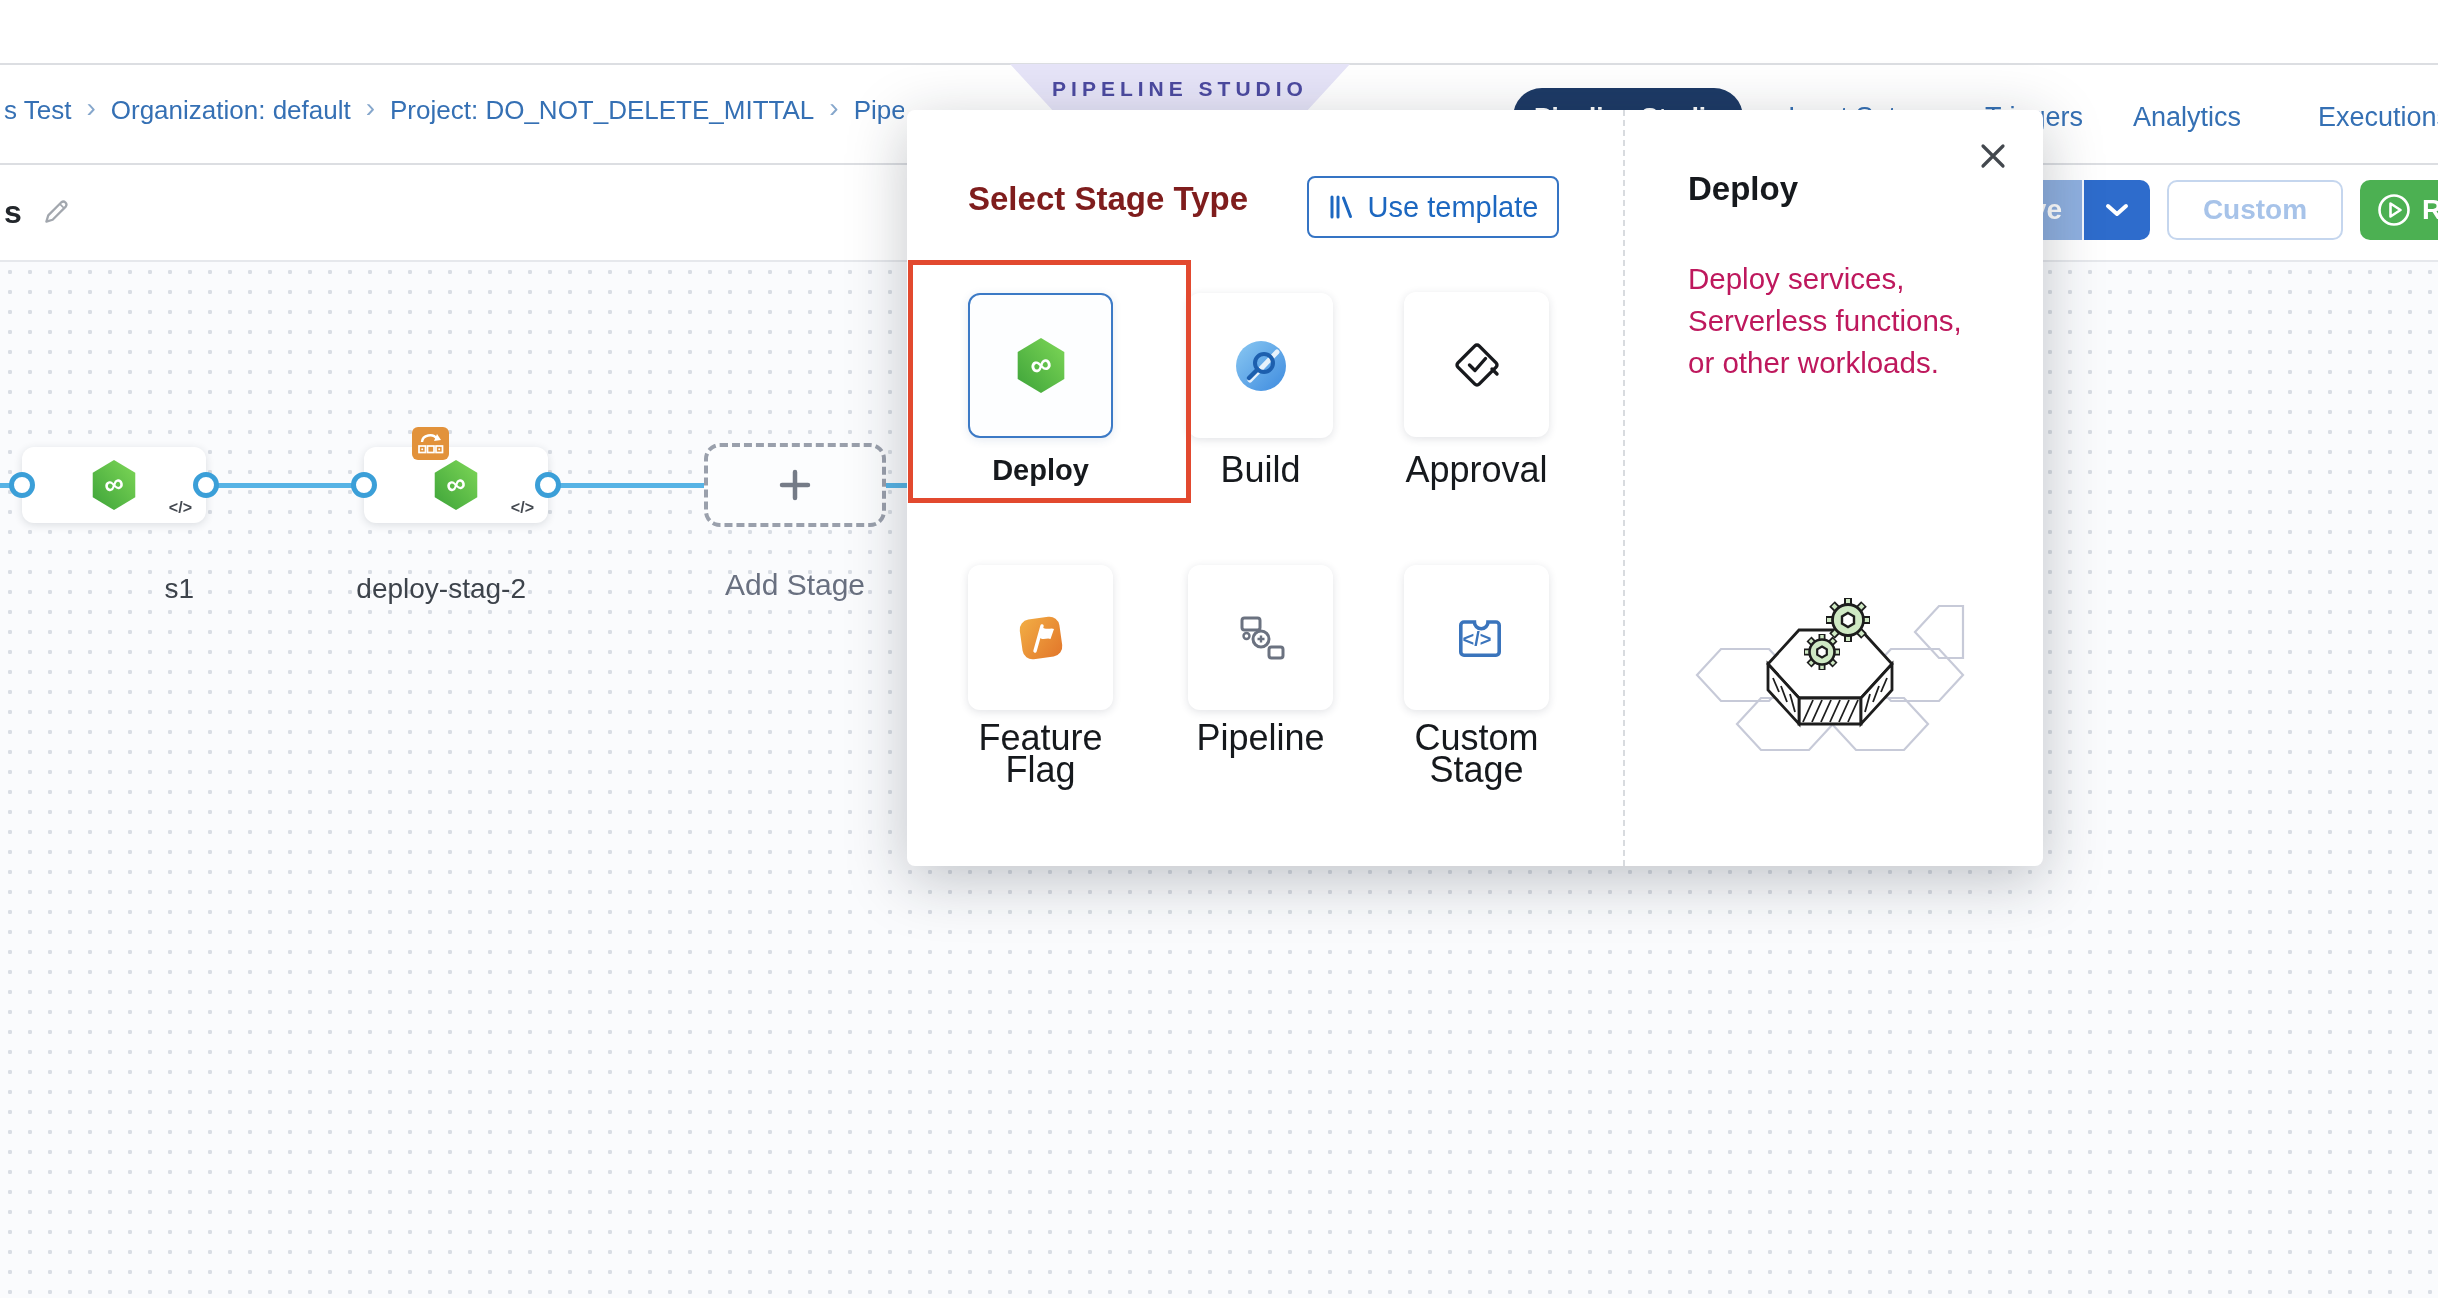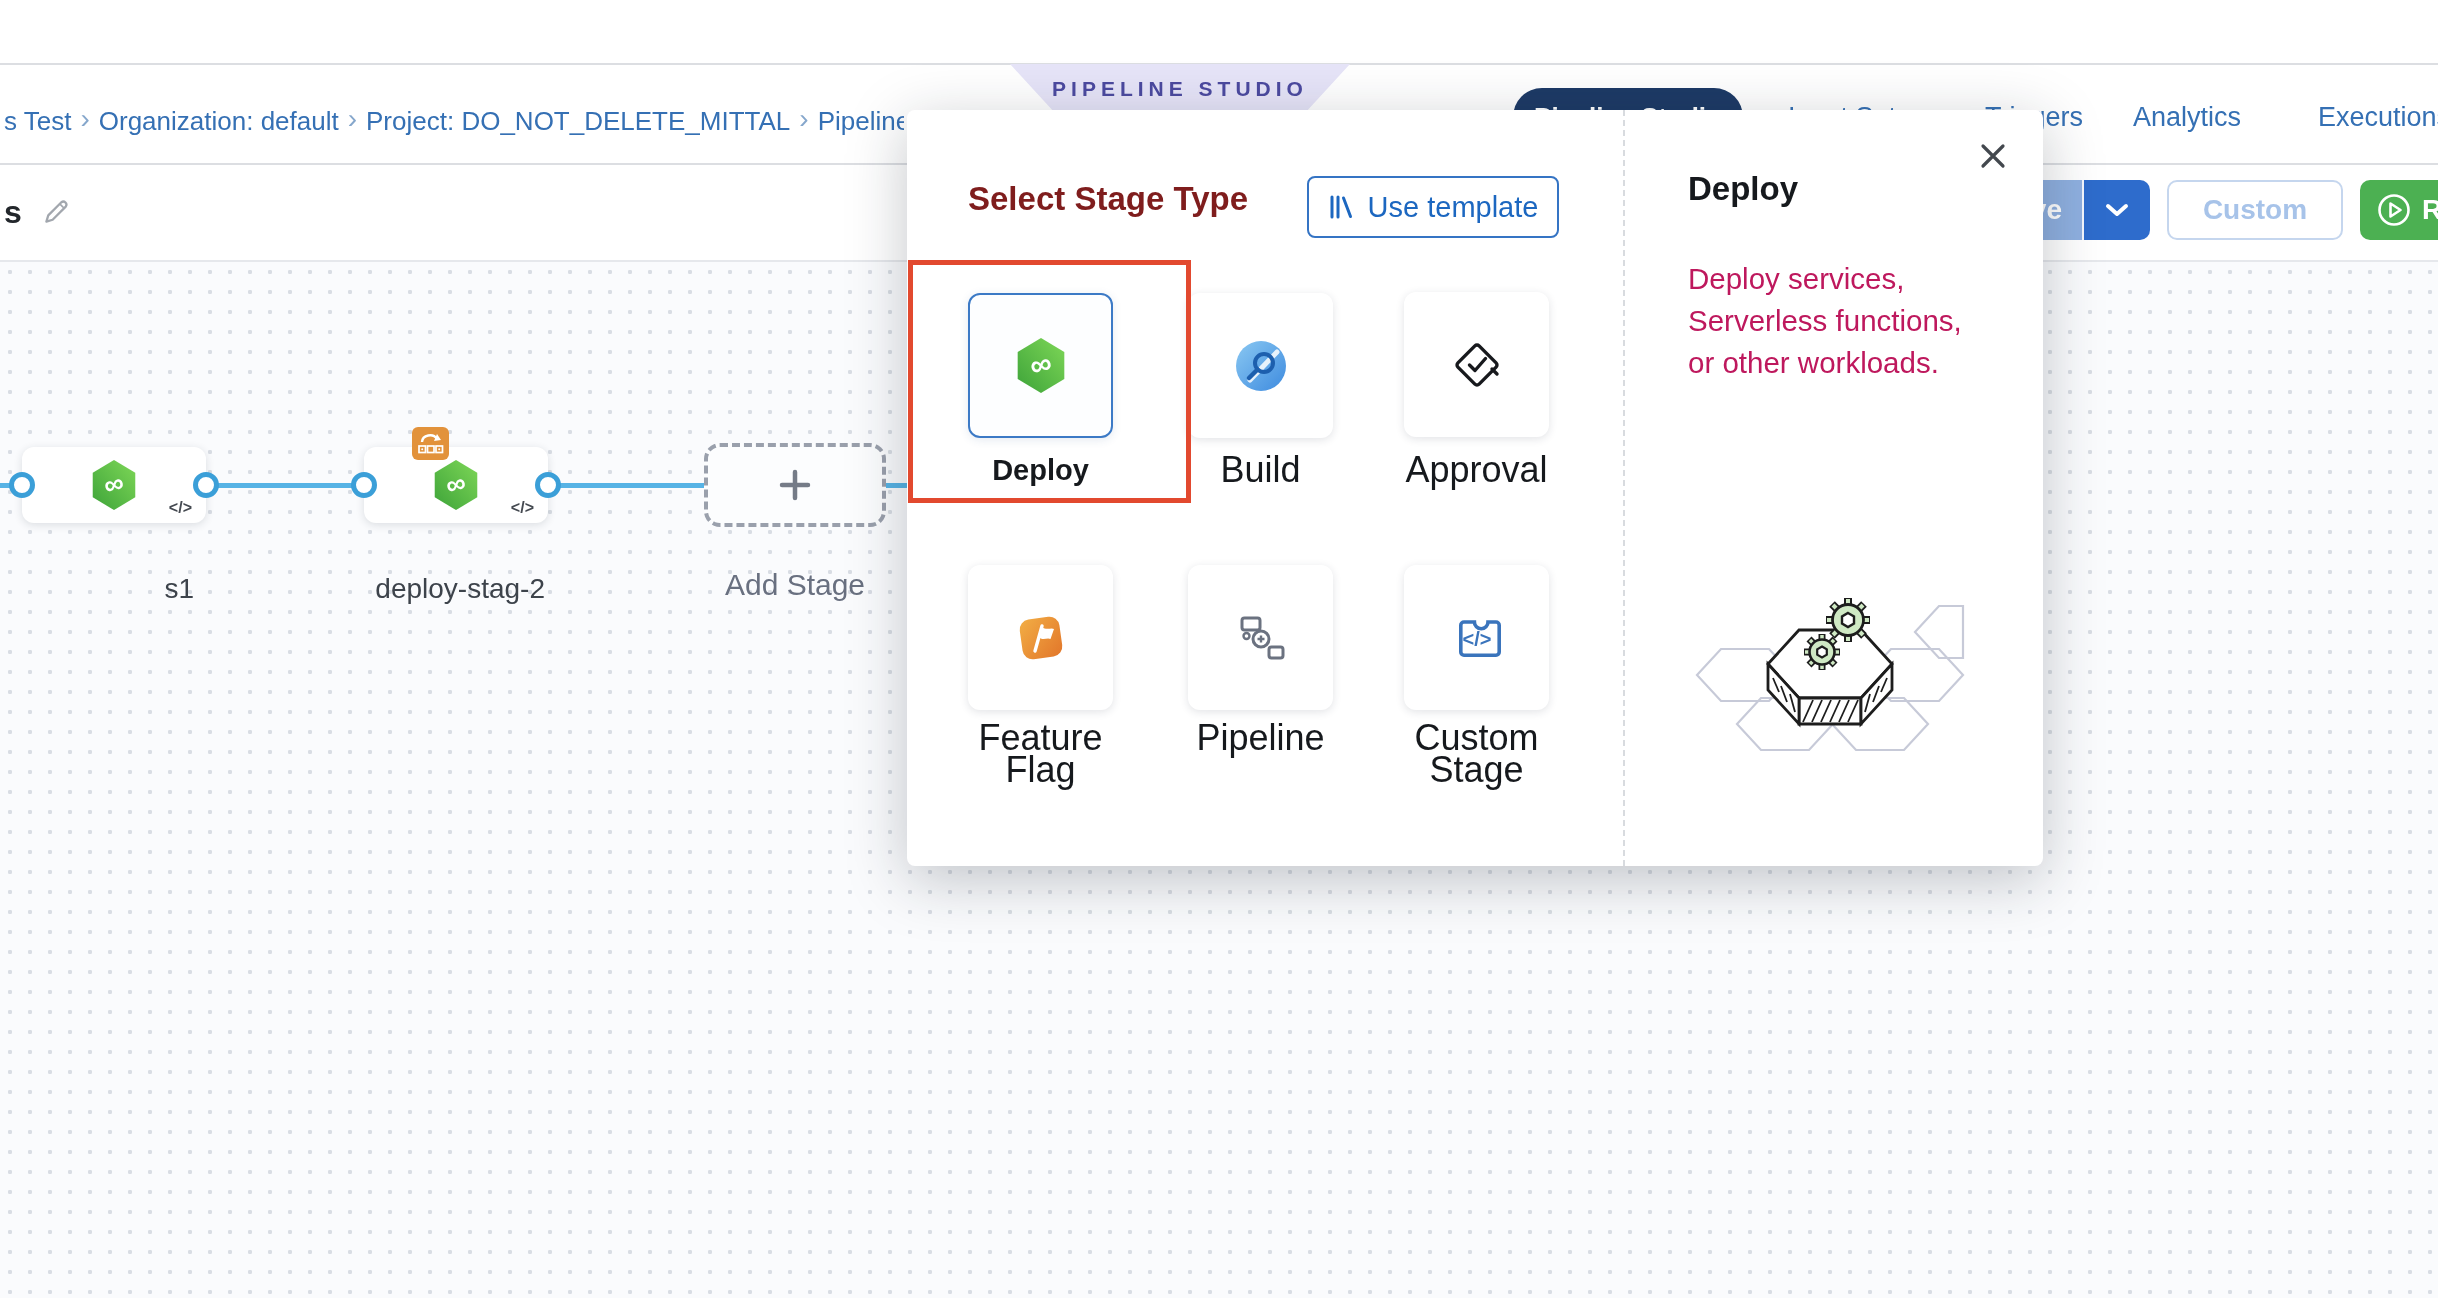--- a/index.html
+++ b/index.html
@@ -5,21 +5,21 @@
   * { margin:0; padding:0; box-sizing:border-box; }
   html,body { width:2438px; height:1298px; overflow:hidden; background:#fff;
               font-family:"Liberation Sans", sans-serif; }
   #app { position:relative; width:2438px; height:1298px; overflow:hidden; }
   .abs { position:absolute; }
 
   
   .topband { left:0; top:0; width:2438px; height:63px; background:#fff; }
   .hline { left:0; width:2438px; height:2px; background:#dcdee2; }
   .breadcrumb { left:4px; top:94px; width:900px; overflow:hidden; white-space:nowrap;
-                font-size:26px; color:#3570b4; display:flex; align-items:center; gap:9px;margin-top:11px; }
+                font-size:26px; color:#3570b4; display:flex; align-items:center; gap:15px; }
   .crumb { color:#3570b4; }
   .crumb-sep { color:#86a7cc; font-size:28px; transform:translateY(-2px); }
   .ribbon { left:1010px; top:64px; width:340px; height:50px; background:#e6e4f8;
             clip-path:polygon(0 0,100% 0,86.5% 100%,13.5% 100%);
             display:flex; align-items:center; justify-content:center; }
   .ribbon span { color:#4c4aa0; font-weight:bold; font-size:21px; letter-spacing:5px; }
   .tab { top:102px; font-size:27px; font-weight:500; color:#3570b4; white-space:nowrap; }
   .pill { left:1513px; top:88px; width:230px; height:58px; border-radius:29px; background:#1d3a66;
           display:flex; align-items:center; justify-content:center;
           color:#fff; font-weight:bold; font-size:26px; }
@@ -182,21 +182,21 @@
     <div class="abs port" style="left:351px"></div>
     <div class="abs port" style="left:535px"></div>
 
     <div class="abs add-box">
       <svg width="38" height="38" viewBox="0 0 38 38">
         <path d="M19 6 V32 M6 19 H32" stroke="#757b87" stroke-width="4.5" stroke-linecap="round"></path>
       </svg>
     </div>
 
     <div class="abs node-label" style="left:34px; width:160px">s1</div>
-    <div class="abs node-label" style="left:365px; width:180px">deploy-stag-2</div>
+    <div class="abs node-label" style="left:346px; width:180px">deploy-stag-2</div>
     <div class="abs add-label">Add Stage</div>
   </div>
 
   <div class="abs hline" style="top:260px; background:#e6e8ec"></div>
 
   <div class="abs modal">
 
     <div class="abs modal-title">Select Stage Type</div>
 
     <div class="abs btn-template">

